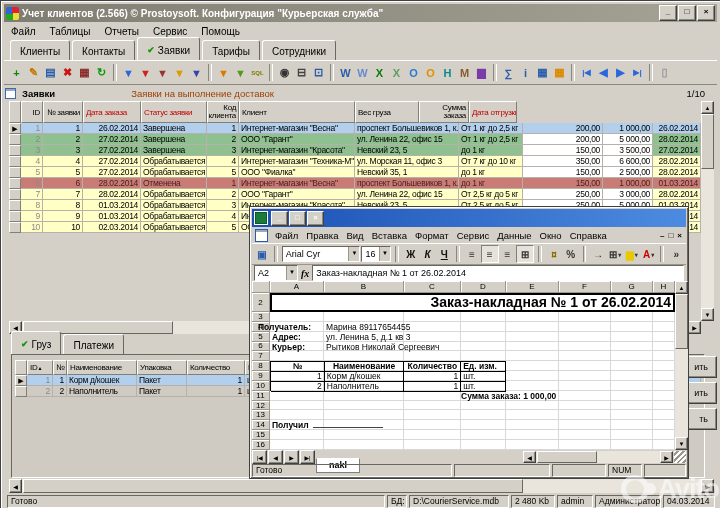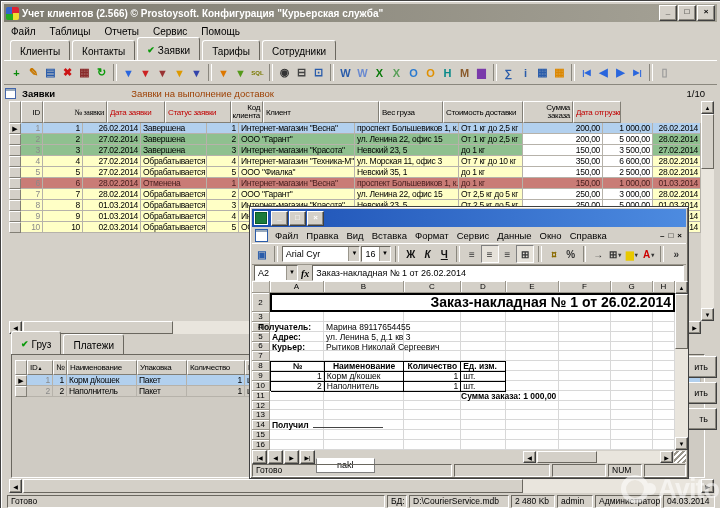--- a/index.html
+++ b/index.html
@@ -86,22 +86,22 @@
     display:flex;align-items:center;padding-left:3px;box-sizing:border-box;justify-content:space-between;}
   .dd{width:10px;height:14px;background:#d4d0c8;border-left:1px solid #9a968c;font-size:6px;text-align:center;line-height:13px;}
   .xformula{left:2px;top:58px;width:434px;height:16px;display:flex;align-items:center;gap:3px;padding:1px 2px;box-sizing:border-box;}
   .xsheet{left:2px;top:74px;width:436px;height:169px;background:#fff;overflow:hidden;}
   .xh{background:#d4d0c8;border-right:1px solid #9a968c;border-bottom:1px solid #9a968c;
     box-shadow:inset 1px 1px 0 #fff;font-size:8px;display:flex;align-items:center;justify-content:center;box-sizing:border-box;}
   .xcell{border-right:1px solid #d8d8d8;border-bottom:1px solid #d8d8d8;box-sizing:border-box;}
   .xov{position:absolute;font-size:8.5px;white-space:nowrap;}
   .xtabbar{left:2px;top:243px;width:434px;height:14px;display:flex;align-items:center;background:#d4d0c8;gap:1px;}
   .xnav{width:13px;height:12px;font-size:6px;}
-  .xtab{height:13px;background:#fff;border:1px solid #808080;border-top-color:#fff;font-size:9px;font-weight:normal;
-    padding:0 20px;display:flex;align-items:center;margin-top:16px;}
+  .xtab{height:13px;background:#fff;border:1px solid #808080;border-top-color:#fff;font-size:9px;font-weight:bold;
+    padding:0 12px;display:flex;align-items:center;margin-top:16px;}
   .xstatus{left:2px;top:257px;width:434px;height:13px;display:flex;gap:2px;align-items:stretch;font-size:8.5px;}
   .grip{background:repeating-linear-gradient(135deg,#fff 0 2px,#9a968c 2px 4px);}
   
   #watermark{position:absolute;right:2px;bottom:2px;height:36px;display:flex;align-items:center;gap:2px;
     opacity:0.55;z-index:30;pointer-events:none;}
   #watermark .ring{width:18px;height:18px;border:5px solid #fff;border-radius:50%;}
   #watermark .dot{width:12px;height:12px;background:#fff;border-radius:50%;margin-left:-7px;}
   #watermark .wt{color:#fff;font-weight:bold;font-size:27px;letter-spacing:-1px;}
 </style>
 </head>
@@ -193,27 +193,26 @@
     <div class="gb-icon"></div>
     <div class="gb-name">Заявки</div>
     <div class="gb-desc">Заявки на выполнение доставок</div>
     <div class="gb-count">1/10</div>
   </div>
 
   <div class="abs" id="orders">
       <div class="orow hdr">
         <div class="osel" style="height: 22px;"></div>
         <div class="oh a-r" style="width: 22px;">ID</div>
-        <div class="oh a-r" style="width: 64px; font-family: Liberation Serif, serif;">№ заявки</div>
-        <div class="oh red a-l" style="width: 58px;">Дата заявки</div>
+        <div class="oh a-r" style="width: 40px;">№ заявки</div>
+        <div class="oh red a-l" style="width: 58px;">Дата заказа</div>
         <div class="oh red a-l" style="width: 66px;">Статус заявки</div>
         <div class="oh wrap a-r" style="width: 32px;">Код клиента</div>
         <div class="oh a-l" style="width: 116px;">Клиент</div>
         <div class="oh a-l" style="width: 64px;">Вес груза</div>
-        <div class="oh a-l" style="width: 80px;">Стоимость доставки</div>
         <div class="oh wrap a-r" style="width: 50px;">Сумма заказа</div>
         <div class="oh red a-l" style="width: 48px;">Дата отгрузки</div>
       </div>
       <div class="orow">
         <div class="osel">▶</div>
         <div class="oc a-r c-sel idc" style="width: 22px;">1</div>
         <div class="oc a-r c-sel" style="width: 40px;">1</div>
         <div class="oc a-r c-sel" style="width: 58px;">26.02.2014</div>
         <div class="oc a-l c-sel" style="width: 66px;">Завершена</div>
         <div class="oc a-r c-sel" style="width: 32px;">1</div>

